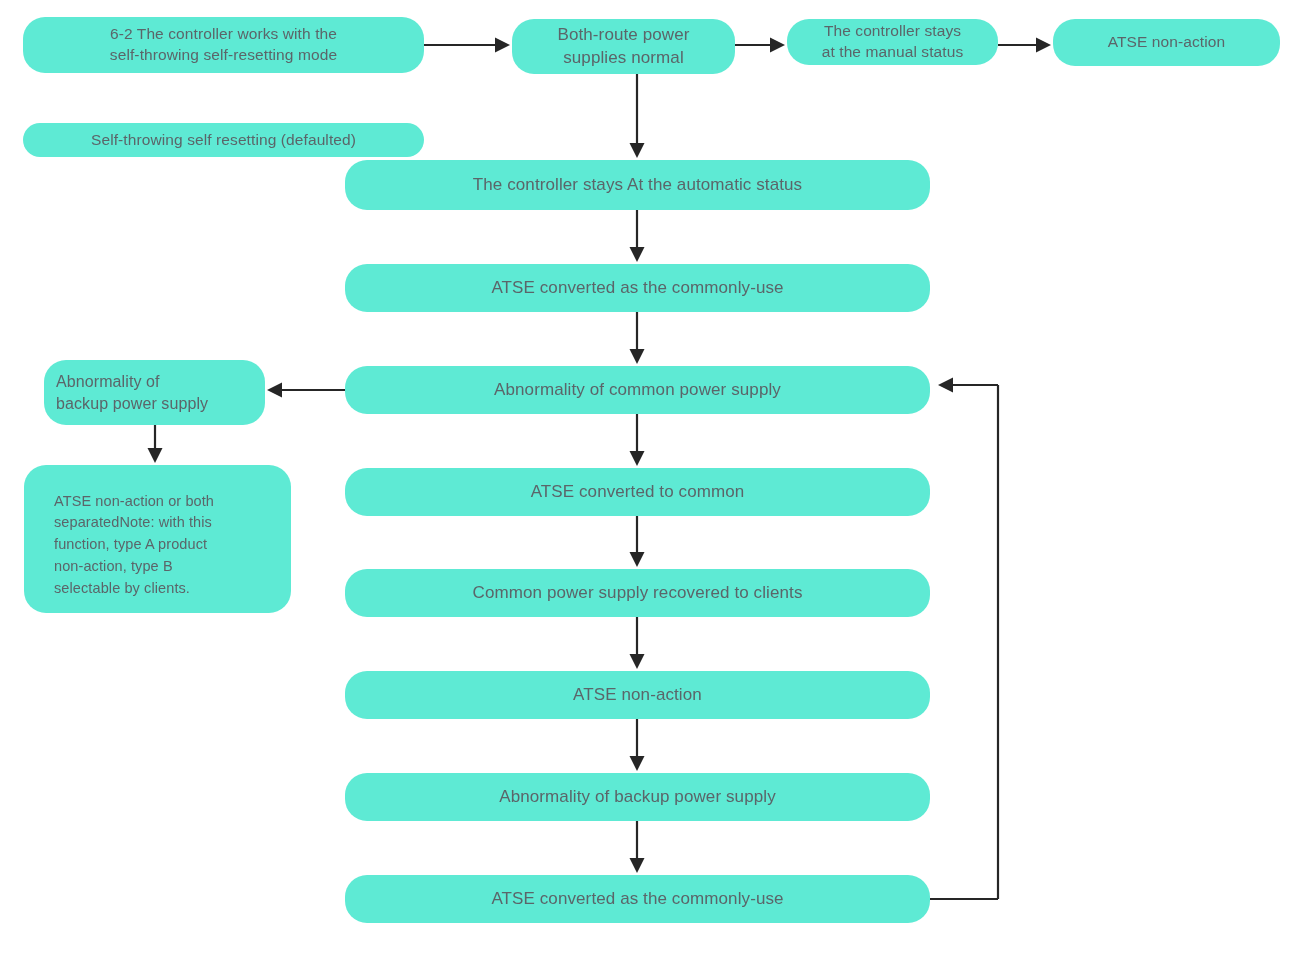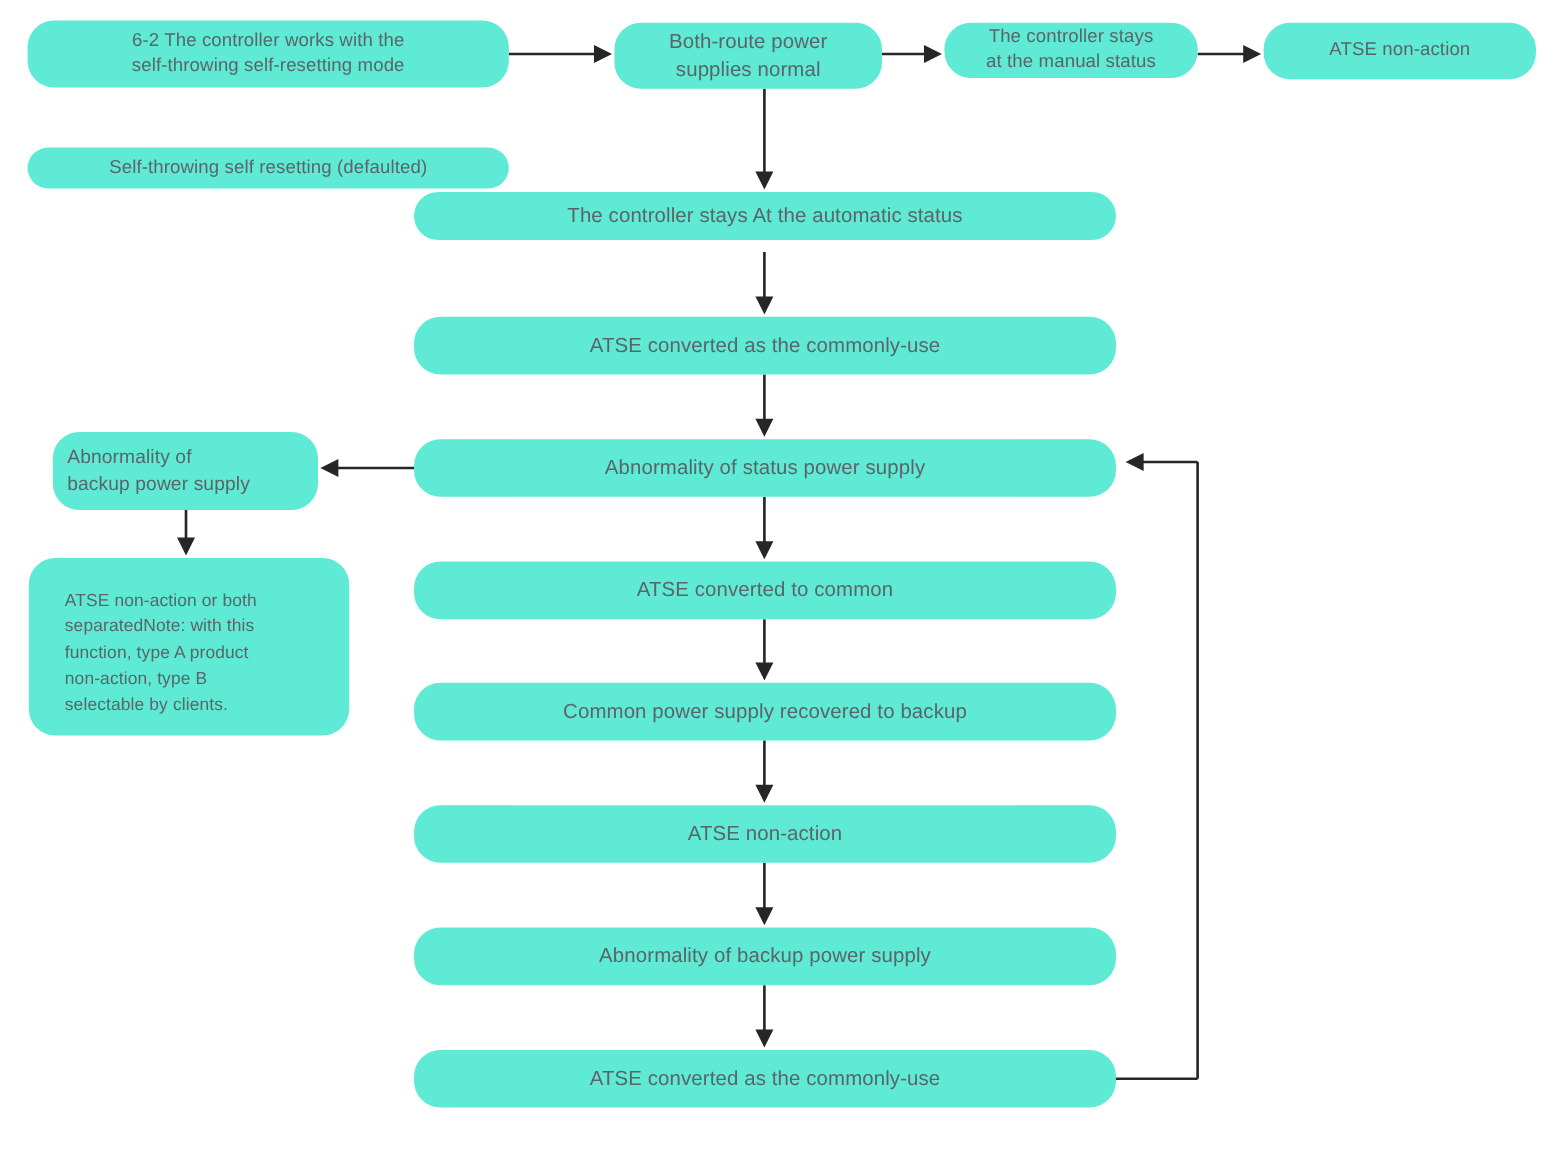--- a/index.html
+++ b/index.html
@@ -130,51 +130,51 @@
 
   <div class="node" style="left:787px; top:19px; width:211px; height:46px; font-size:15.5px;">
     <span class="node-text">The controller stays
 at the manual status</span>
   </div>
 
   <div class="node" style="left:1053px; top:19px; width:227px; height:47px; font-size:15.5px;">
     <span class="node-text">ATSE non-action</span>
   </div>
 
-  <div class="node" style="left:345px; top:160px; width:585px; height:40px; font-size:17px;">
+  <div class="node" style="left:345px; top:160px; width:585px; height:50px; font-size:17px;">
     <span class="node-text">The controller stays At the automatic status</span>
   </div>
 
   <div class="node" style="left:345px; top:264px; width:585px; height:48px; font-size:17px;">
     <span class="node-text">ATSE converted as the commonly-use</span>
   </div>
 
   <div class="node" style="left:345px; top:366px; width:585px; height:48px; font-size:17px;">
-    <span class="node-text">Abnormality of status power supply</span>
+    <span class="node-text">Abnormality of common power supply</span>
   </div>
 
   <div class="node left-align" style="left:44px; top:360px; width:221px; height:65px; font-size:16px; padding:16px 12px;">
     <span class="node-text">Abnormality of
 backup power supply</span>
   </div>
 
   <div class="node left-align" style="left:24px; top:465px; width:267px; height:148px; font-size:14.5px; padding:12px 30px 0 30px; line-height:1.5;">
     <span class="node-text">ATSE non-action or both
 separatedNote: with this
 function, type A product
 non-action, type B
 selectable by clients.</span>
   </div>
 
   <div class="node" style="left:345px; top:468px; width:585px; height:48px; font-size:17px;">
     <span class="node-text">ATSE converted to common</span>
   </div>
 
   <div class="node" style="left:345px; top:569px; width:585px; height:48px; font-size:17px;">
-    <span class="node-text">Common power supply recovered to backup</span>
+    <span class="node-text">Common power supply recovered to clients</span>
   </div>
 
   <div class="node" style="left:345px; top:671px; width:585px; height:48px; font-size:17px;">
     <span class="node-text">ATSE non-action</span>
   </div>
 
   <div class="node" style="left:345px; top:773px; width:585px; height:48px; font-size:17px;">
     <span class="node-text">Abnormality of backup power supply</span>
   </div>
 

